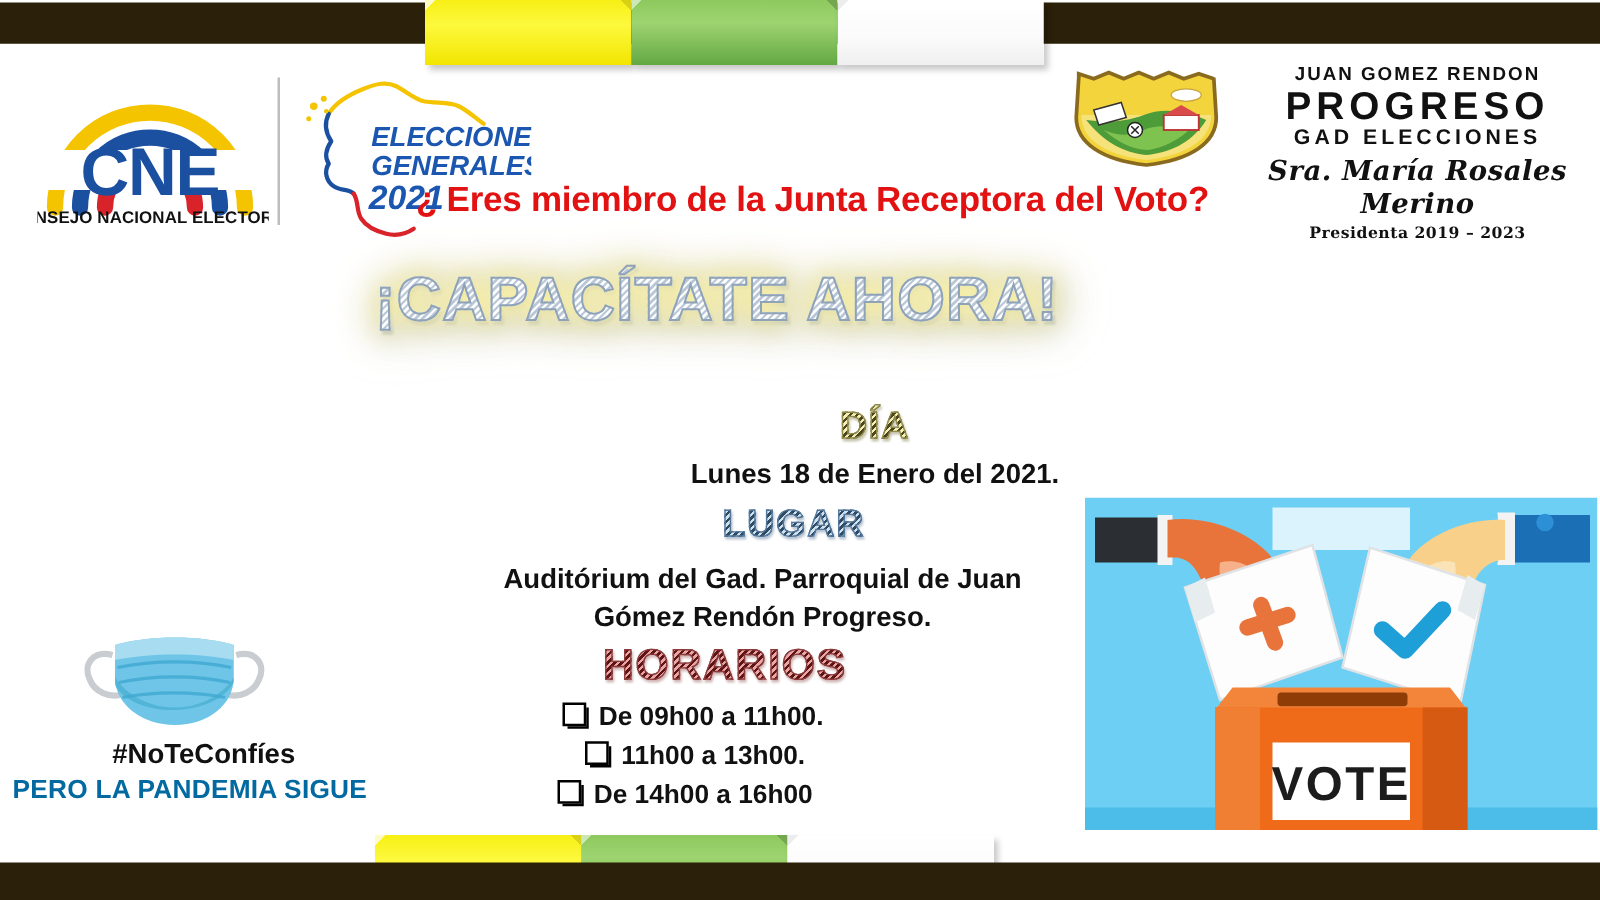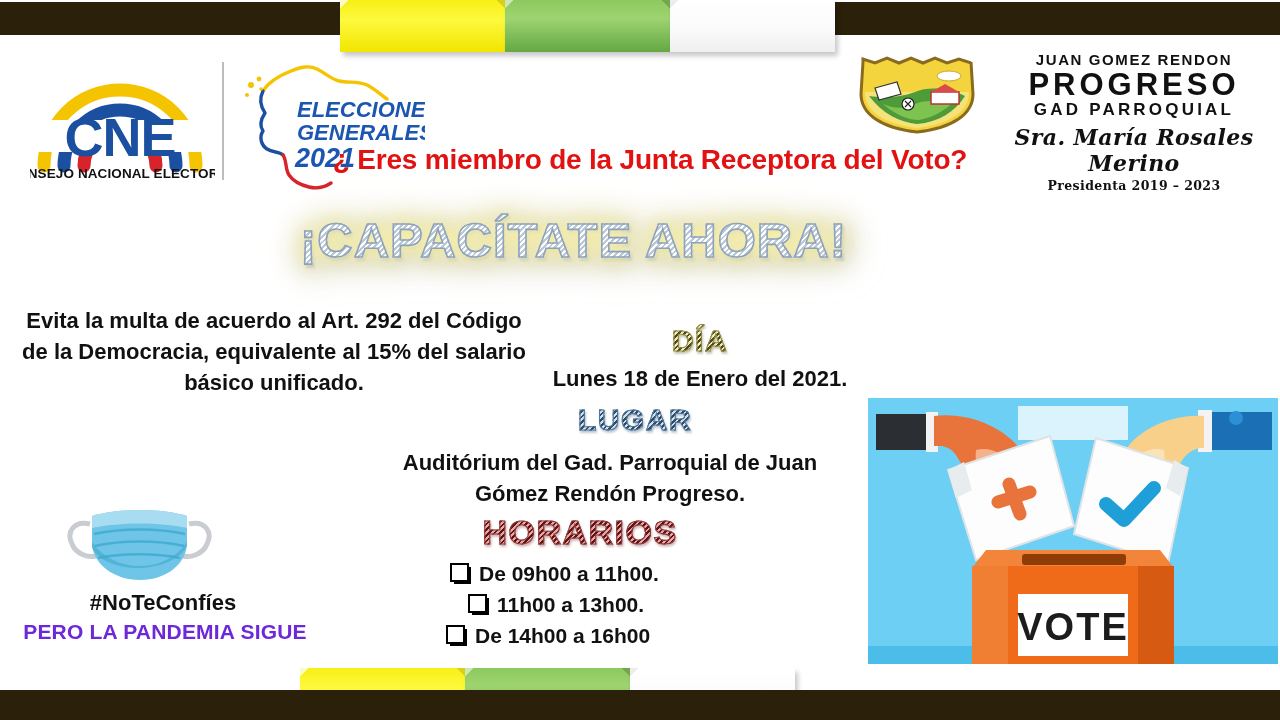--- a/index.html
+++ b/index.html
@@ -73,23 +73,23 @@
 
   
   .left-par{position:absolute;left:14px;top:305px;width:520px;text-align:center;
             font-family:"Liberation Sans",sans-serif;font-weight:bold;font-size:22px;
             line-height:1.42;color:#111;}
 
   
   .mask-img{position:absolute;left:62px;top:498px;width:155px;height:90px;}
   .hash1{position:absolute;left:18px;top:590px;width:290px;text-align:center;
          font-family:"Liberation Sans",sans-serif;font-weight:bold;font-size:22px;color:#111;}
-  .hash2{position:absolute;left:10px;top:620px;width:310px;text-align:center;
+  .hash2{position:absolute;left:10px;top:620px;width:310px;text-align:left;
          font-family:"Liberation Sans",sans-serif;font-weight:bold;font-size:21px;
-         color:#6d28d9;letter-spacing:.2px;}
+         color:#0369a1;letter-spacing:.2px;}
 
   
   .lbl{font-family:"Liberation Sans",sans-serif;font-weight:bold;text-align:center;
        letter-spacing:1.5px;line-height:1.05;}
   .lbl-dia{position:absolute;left:615px;top:325px;width:170px;font-size:30px;
        background:repeating-linear-gradient(135deg,#f4f0b4 0 2px,#4b4520 2px 4px);
        -webkit-background-clip:text;background-clip:text;color:transparent;
        -webkit-text-stroke:1.1px #8f8a4a;
        filter:drop-shadow(1px 2px 1px rgba(140,135,90,.5));}
   .val-dia{position:absolute;left:520px;top:366px;width:360px;text-align:center;
@@ -184,30 +184,29 @@
           <path d="M22 34 L44 28 L48 40 L26 46 Z"></path>
         </g>
         <circle cx="55" cy="50" r="6" fill="#fff" stroke="#222" stroke-width="1.2"></circle>
         <path d="M52 47 L58 53 M58 47 L52 53" stroke="#222" stroke-width="1.2"></path>
         <ellipse cx="96" cy="22" rx="12" ry="5" fill="#fff" stroke="#c9a43a" stroke-width="1"></ellipse>
       </svg>
     </div>
     <div class="gad-text">
       <div class="gad-l1">JUAN  GOMEZ  RENDON</div>
       <div class="gad-l2">PROGRESO</div>
-      <div class="gad-l3">GAD  PARROQUIAL</div>
+      <div class="gad-l3">GAD  ELECCIONES</div>
       <div class="gad-pres">Sra. María Rosales Merino</div>
       <div class="gad-years">Presidenta 2019 – 2023</div>
     </div>
   </div>
 
   <div class="q-head">¿ Eres miembro de la Junta Receptora del Voto?</div>
   <div class="capacitate">¡CAPACÍTATE AHORA!</div>
 
-  <div class="left-par">Evita la multa de acuerdo al Art. 292 del Código de la Democracia, equivalente al 15% del salario básico unificado.</div>
 
   <div class="mask-img">
     <svg viewBox="0 0 155 90" width="155" height="90">
       <path d="M28 26 C12 22 4 34 10 46 C14 56 26 60 34 58" fill="none" stroke="#c9ccd1" stroke-width="5"></path>
       <path d="M127 26 C143 22 151 34 145 46 C141 56 129 60 121 58" fill="none" stroke="#c9ccd1" stroke-width="5"></path>
       <path d="M30 18 C56 10 100 10 125 18 L125 44 C125 66 104 82 78 82
                C52 82 30 66 30 44 Z" fill="#6ec5e8"></path>
       <path d="M30 18 C56 10 100 10 125 18 L125 30 C98 24 58 24 30 30 Z" fill="#a8dcf0"></path>
       <g stroke="#49aed6" stroke-width="2.5" fill="none">
         <path d="M32 36 C60 30 96 30 123 36"></path>

